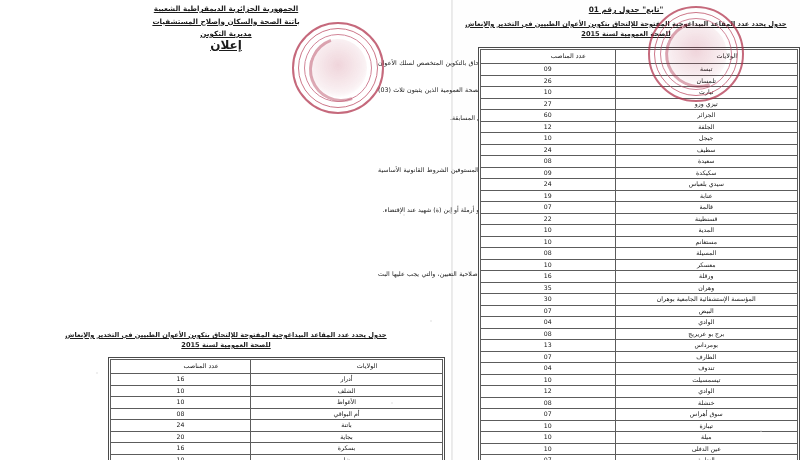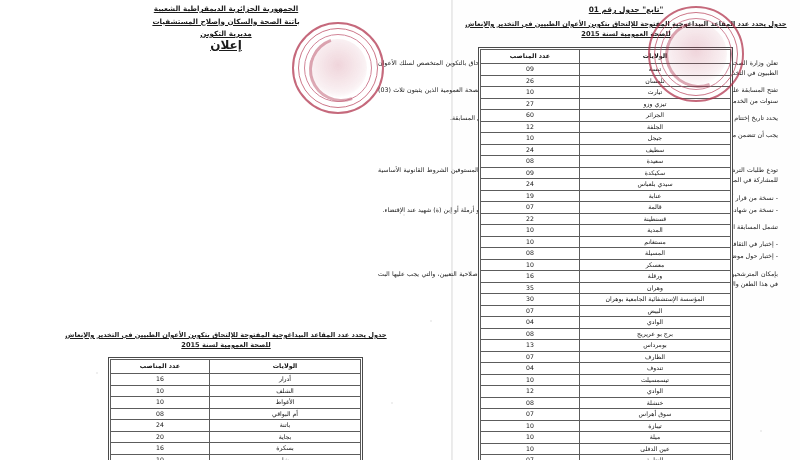--- a/index.html
+++ b/index.html
@@ -37,21 +37,21 @@
   #subtitle-left{position:absolute;top:331px;left:0;width:452px;text-align:center;}
   #subtitle-left .l1{font-size:6.6px;font-weight:bold;text-decoration:underline;}
   #subtitle-left .l2{font-size:6.6px;font-weight:bold;text-decoration:underline;margin-top:2px;}
 
   
   table.tbl{border-collapse:collapse;direction:rtl;background:#fff;}
   table.tbl td,table.tbl th{
     border:.7px solid #5c5c5c;font-size:6.2px;text-align:center;
     padding:0;height:10.5px;line-height:10.5px;color:#141414;font-weight:normal;
   }
-  table.tbl th{font-weight:bold;height:13px;line-height:13px;font-size:6.4px;}
+  table.tbl th{font-weight:normal;height:13px;line-height:13px;font-size:6.4px;padding-left:41px;}
   table.tbl .c-name{width:150px;}
   table.tbl .c-num{width:98px;}
   .tblwrap{position:absolute;border:1.4px solid #4a4a4a;background:#fff;padding:1px;}
   #tbl-left-wrap{top:357px;left:108px;}
   #tbl-right-wrap{top:47px;left:478px;}
 
   
   #right-hdr{position:absolute;top:5px;left:452px;width:348px;text-align:center;}
   #right-hdr .h0{font-size:7.4px;font-weight:bold;text-decoration:underline;letter-spacing:.3px;}
   #right-hdr .h1{font-size:6.6px;font-weight:bold;text-decoration:underline;margin-top:6px;}

